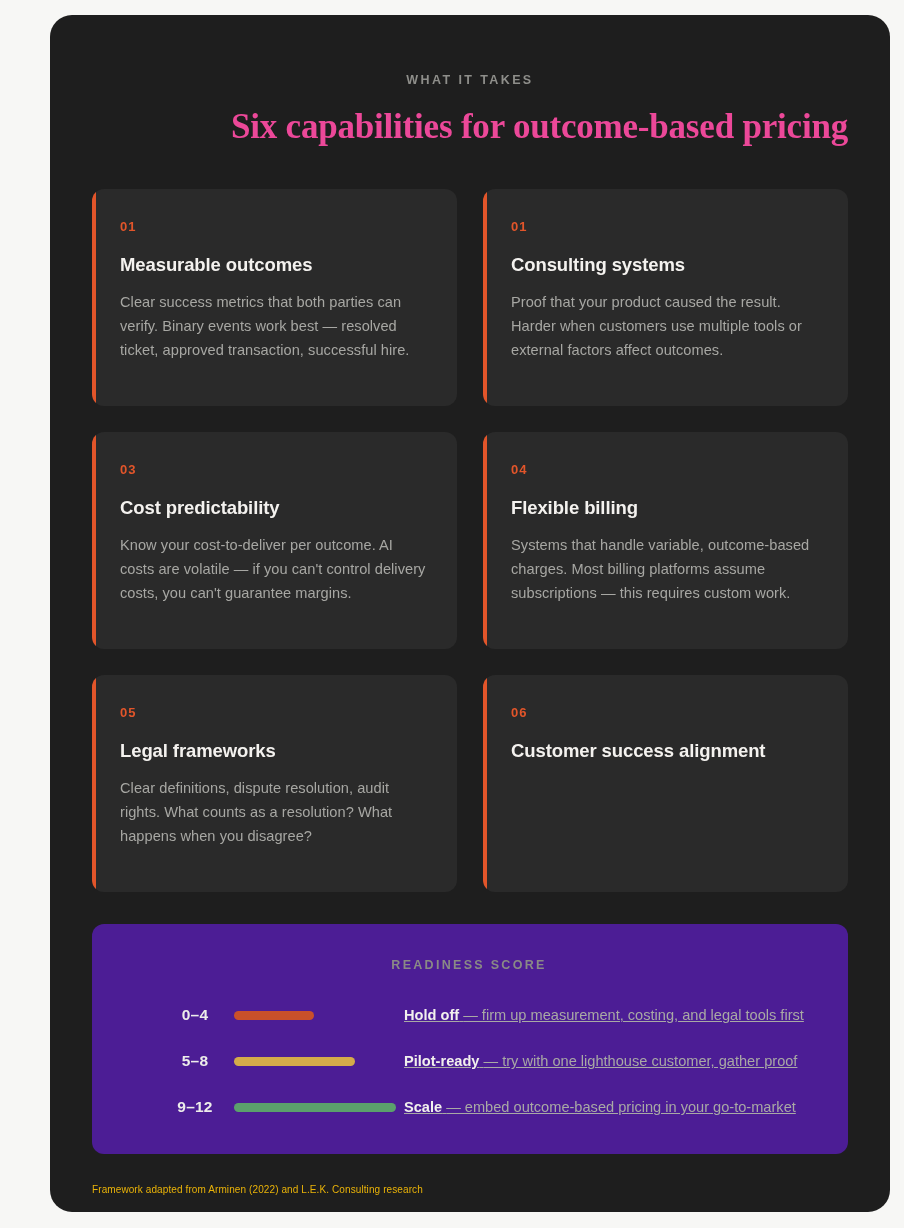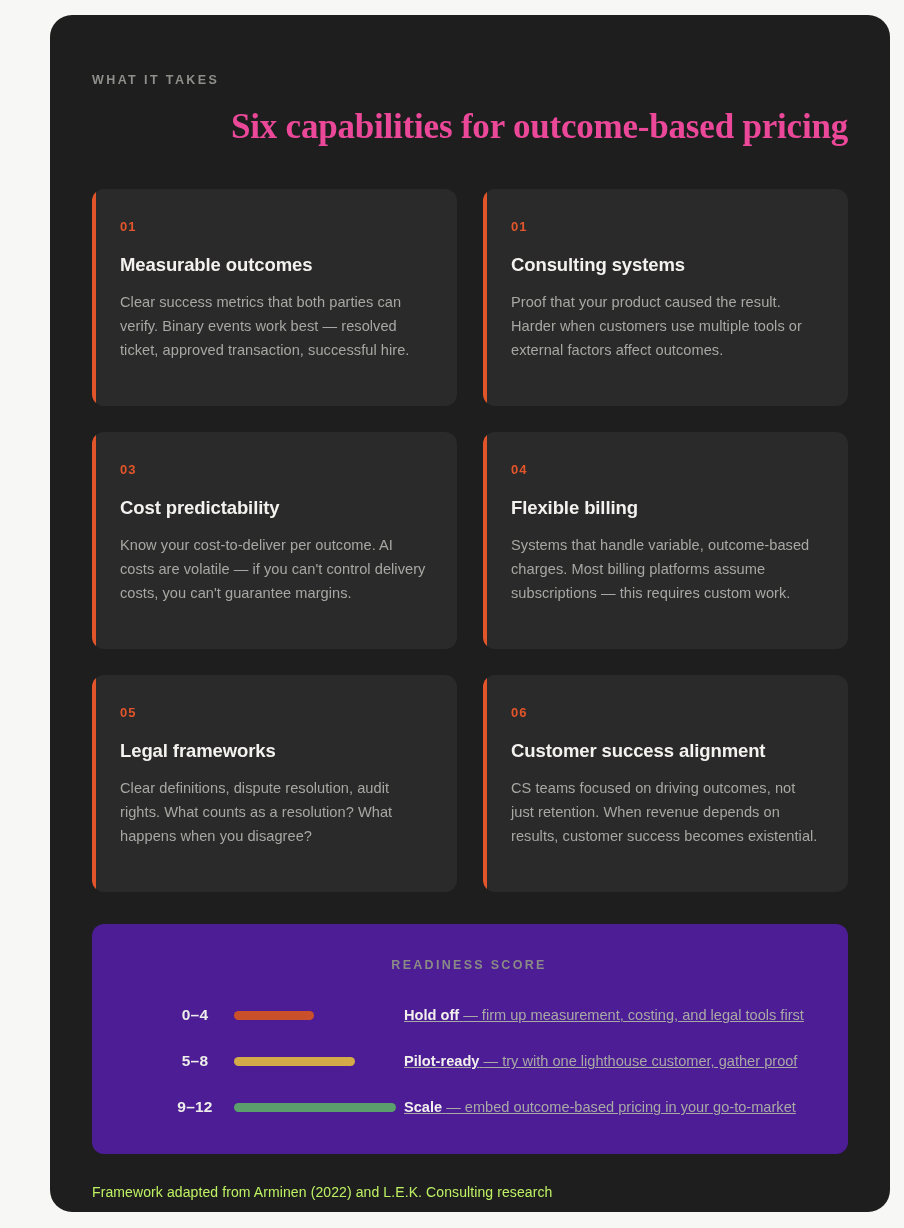--- a/index.html
+++ b/index.html
@@ -39,20 +39,21 @@
   }
 
   
   .eyebrow {
     font-size: 12.5px;
     font-weight: 700;
     letter-spacing: 2.4px;
     color: #8e8e8a;
     text-transform: uppercase;
     margin-bottom: 20px;
+    text-align: center;
   }
 
   .headline {
     font-family: "Liberation Serif", "DejaVu Serif", serif;
     font-size: 35px;
     font-weight: 700;
     color: #ec4899;
     letter-spacing: -0.2px;
     line-height: 1.15;
     text-align: right;
@@ -165,22 +166,22 @@
   }
 
   .score-text b {
     color: #f2f0ed;
     font-weight: 700;
   }
 
   
   .footnote {
     margin-top: 30px;
-    font-size: 14px;
-    color: #bef264;
+    font-size: 10px;
+    color: #eab308;
     letter-spacing: 0.1px;
   }
 </style>
 </head>
 <body>
 
 <div class="page">
   <div class="panel">
     <div class="panel-inner">
 
@@ -217,21 +218,20 @@
           <div class="card">
             <div class="card-accent"></div>
             <div class="card-num">05</div>
             <div class="card-title">Legal frameworks</div>
             <div class="card-body">Clear definitions, dispute resolution, audit rights. What counts as a resolution? What happens when you disagree?</div>
           </div>
           <div class="card">
             <div class="card-accent"></div>
             <div class="card-num">06</div>
             <div class="card-title">Customer success alignment</div>
-            <div class="card-body">CS teams focused on driving outcomes, not just retention. When revenue depends on results, customer success becomes existential.</div>
           </div>
         </div>
 
       <div class="readiness">
         <div class="readiness-label">READINESS SCORE</div>
         <div id="score-rows">
             <div class="score-row">
               <div class="score-range">0–4</div>
               <div class="score-bar-cell">
                 <div class="score-bar" style="background: rgb(201, 80, 42); width: 80px;"></div>

